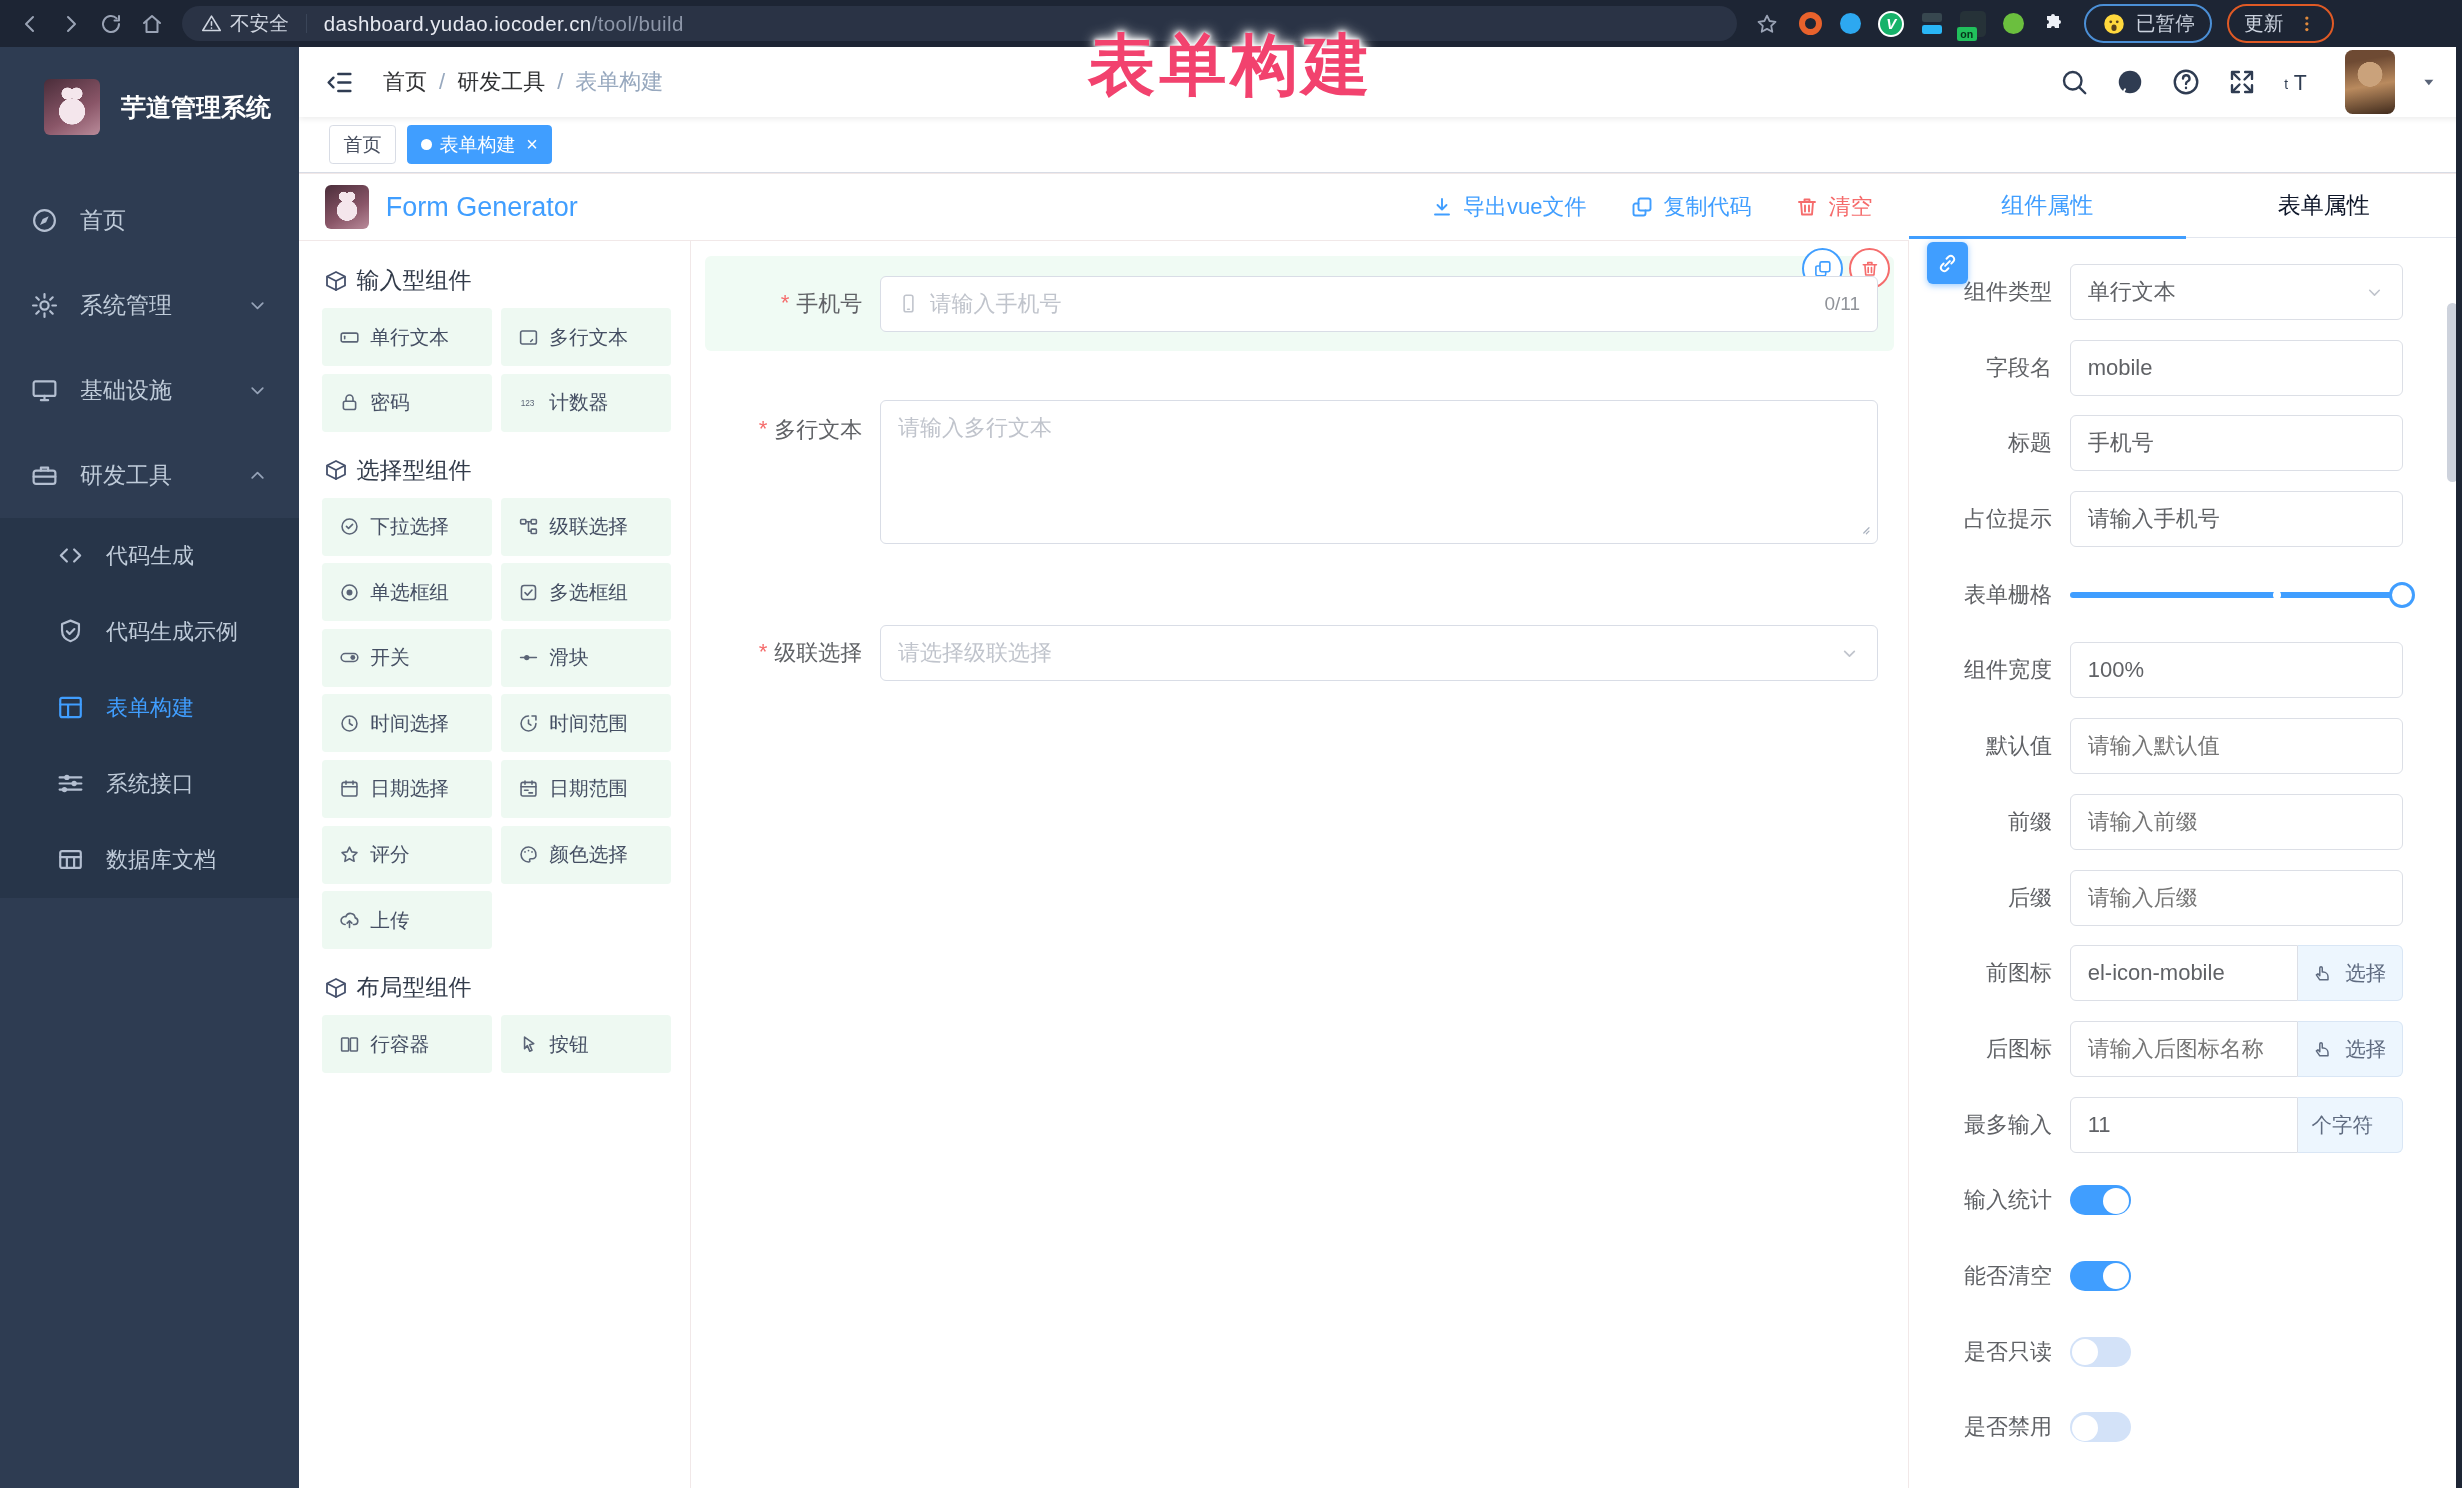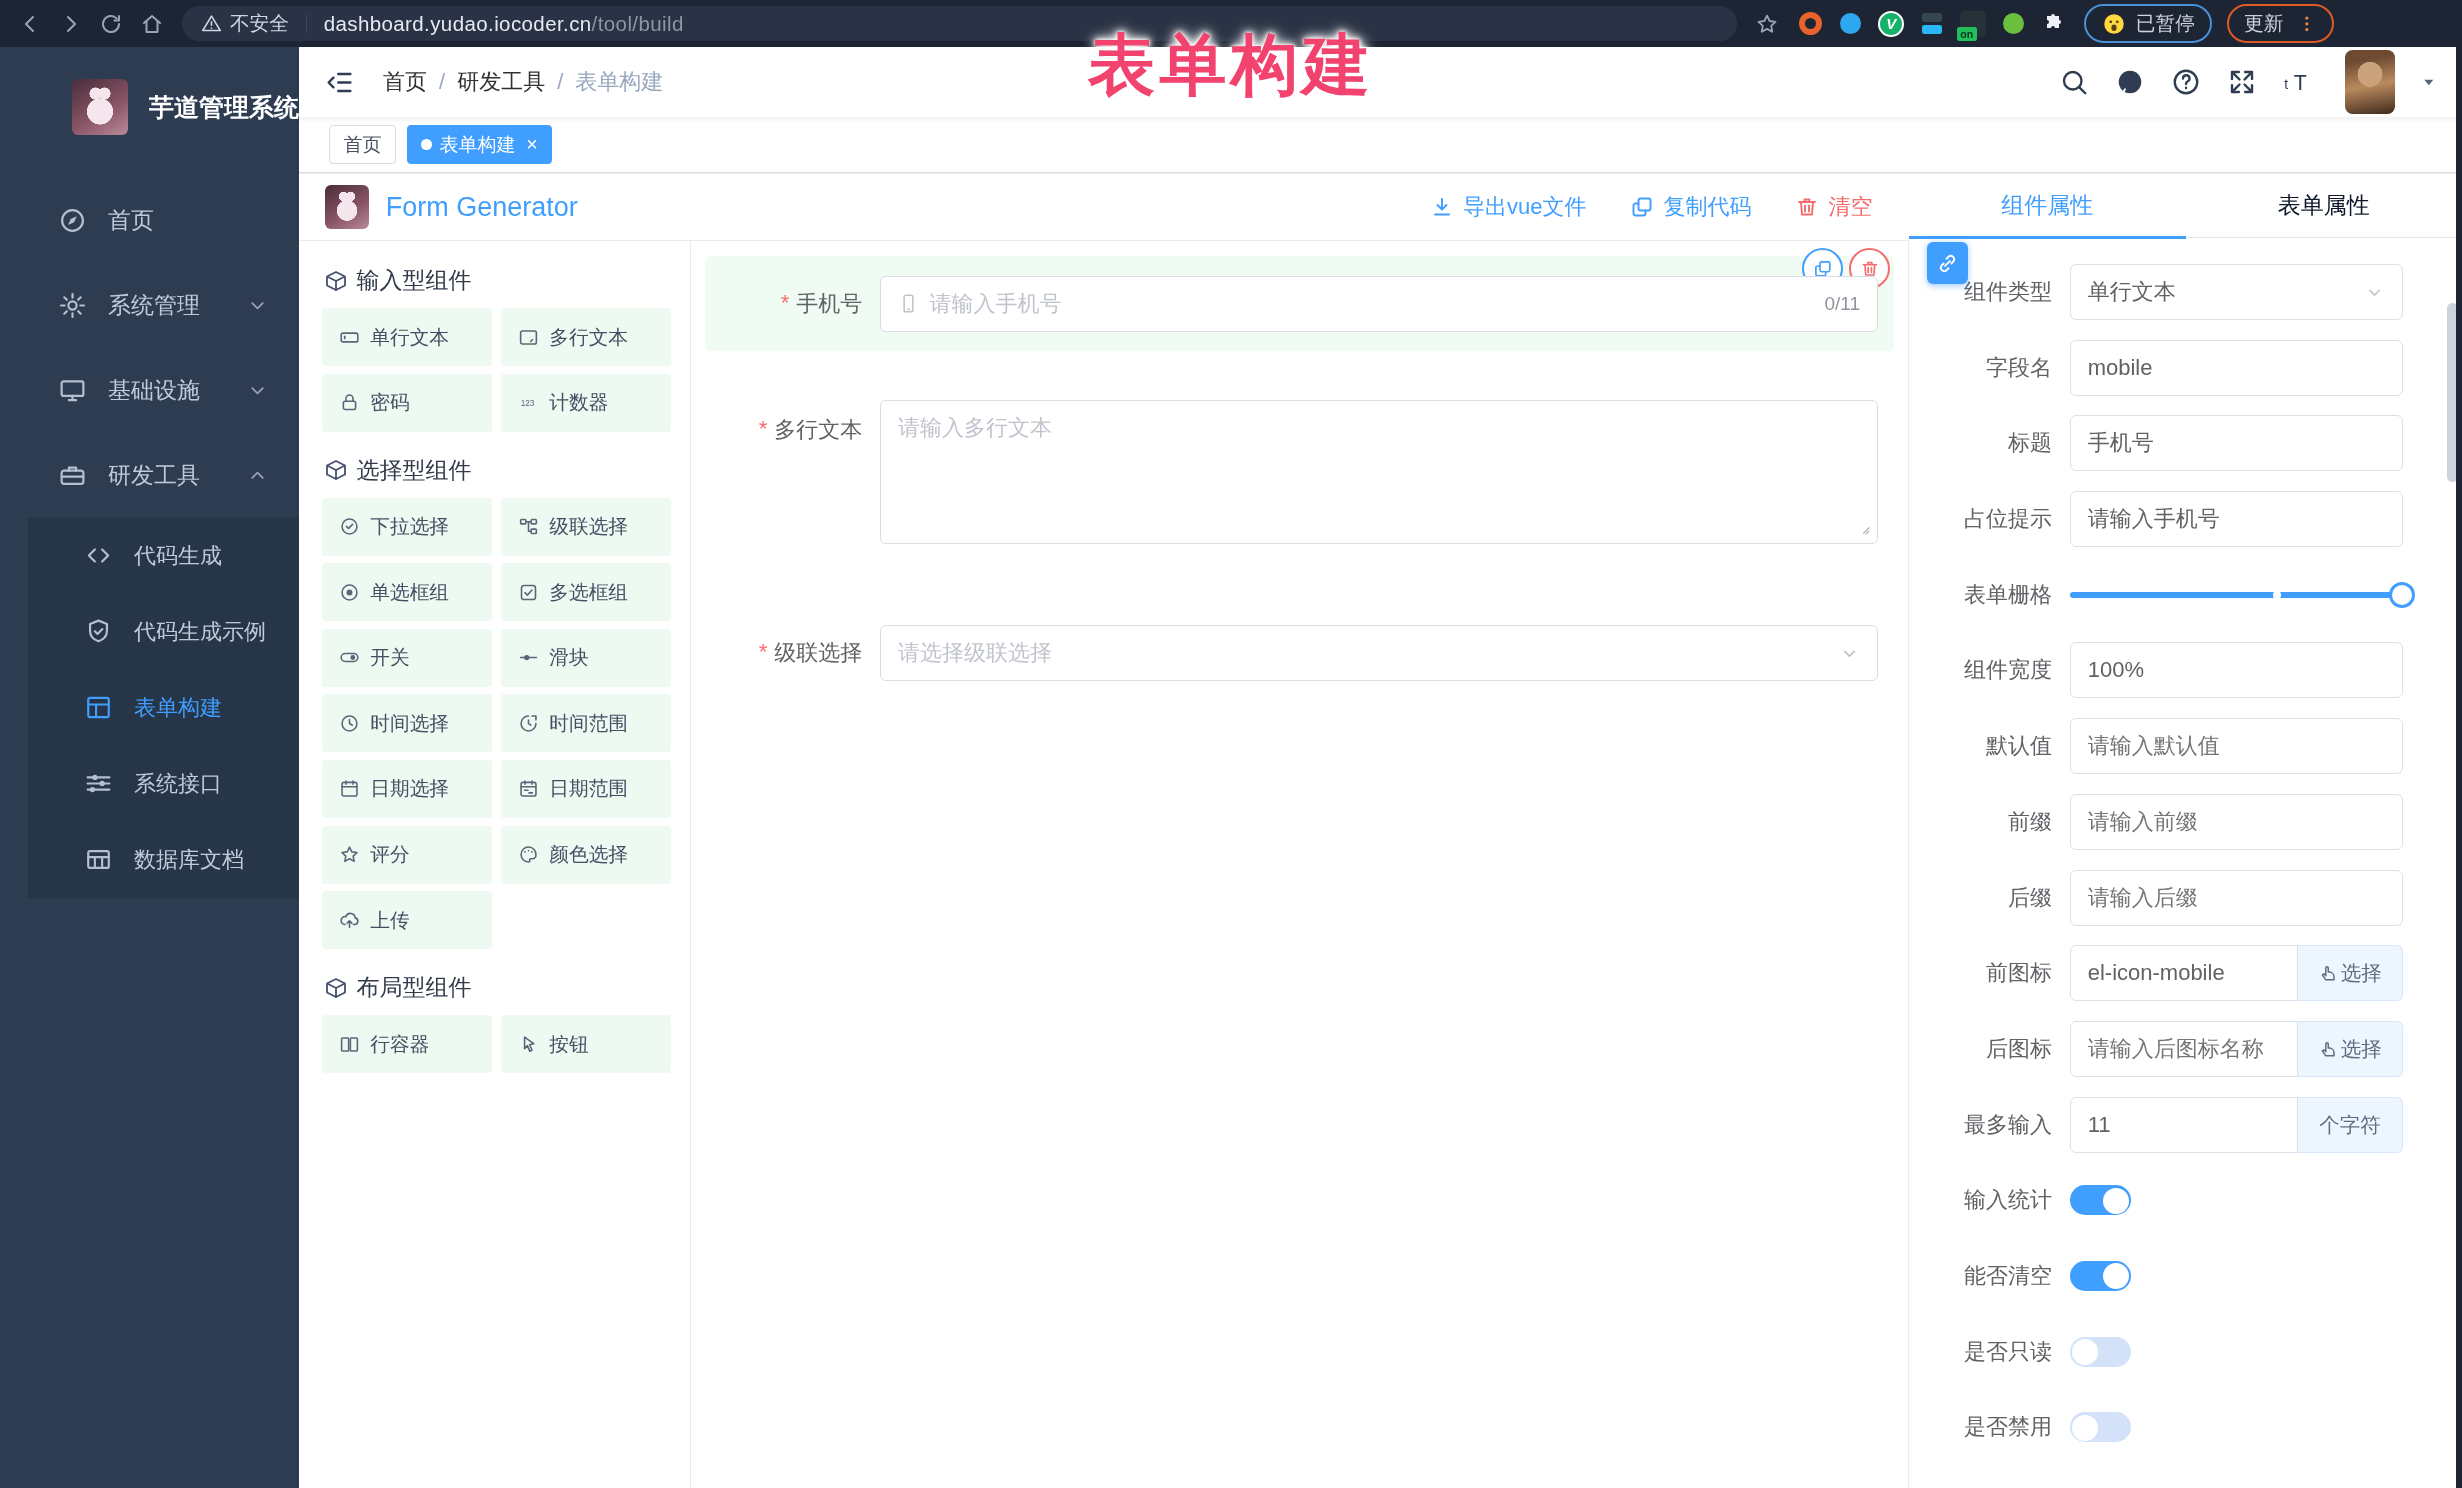--- a/index.html
+++ b/index.html
@@ -35,21 +35,21 @@
 
   
   .annotation { position:absolute; top:19.7px; left:50%; transform:translateX(-50%); z-index:60;
     font-size:67px; font-weight:bold; color:#f2426e; letter-spacing:4.5px;
     text-shadow:0 0 3px #fff,0 0 6px #fff,0 0 10.6px #fff,0 0 15px rgba(255,255,255,.9); }
 
   
   .app { display:flex; height:1441px; }
 
   
-  .sidebar { width:299px; background:#2e3c52; color:#bfcbd9; flex:0 0 auto; display:flex; flex-direction:column;padding-left:28px; }
+  .sidebar { width:299px; background:#2e3c52; color:#bfcbd9; flex:0 0 auto; display:flex; flex-direction:column; }
   .logo-row { height:120px; display:flex; align-items:center; padding-left:44px; gap:21px; }
   .rabbit { border-radius:6px; background:
       radial-gradient(circle at 42% 26%, #f4e6ec 0 11%, transparent 12%),
       radial-gradient(circle at 58% 26%, #f4e6ec 0 11%, transparent 12%),
       radial-gradient(circle at 50% 58%, #f4e6ec 0 30%, transparent 31%),
       linear-gradient(150deg,#4a2d3a,#8a5668 60%,#b98b9a); }
   .logo-img { width:56px; height:56px; flex:0 0 auto; }
   .logo-title { font-size:25px; font-weight:bold; color:#ffffff; white-space:nowrap; }
   .menu { padding-top:10.6px; font-size:23px; }
   .s-item { height:85px; display:flex; align-items:center; padding:0 30px; gap:21px; cursor:pointer; }
@@ -146,21 +146,21 @@
   .prows { padding:26px 19px 0 32px; }
   .prow { display:flex; align-items:center; margin-bottom:19.7px; min-height:56px; }
   .plabel { width:129px; flex:0 0 auto; text-align:right; font-size:22px; color:#606266; padding-right:18px; }
   .pctrl { width:333px; display:flex; align-items:center; }
   .pinput { width:100%; height:56px; border:1.5px solid #dcdfe6; border-radius:6px; font-size:22px; color:#606266; font-family:inherit; padding:0 16.7px; outline:none; }
   .pselect { width:100%; height:56px; border:1.5px solid #dcdfe6; border-radius:6px; display:flex; align-items:center; padding:0 16.7px; font-size:22px; color:#606266; cursor:pointer; }
   .pselect .chev { margin-left:auto; width:21px; height:21px; color:#c0c4cc; }
   .pselect .chev svg { width:100%; height:100%; }
   .pgroup { display:flex; width:100%; }
   .pgroup .pinput { border-radius:6px 0 0 6px; min-width:0; }
-  .pappend { flex:0 0 auto; display:flex; align-items:center; justify-content:center; gap:3px; min-width:105px; padding:0 13.6px; background:#edf6fe; border:1.5px solid #d9e6f5; border-left:none; border-radius:0 6px 6px 0; color:#5f6b80; font-size:20.5px; cursor:pointer; }
+  .pappend { flex:0 0 auto; display:flex; align-items:center; gap:14px; min-width:105px; padding:0 13.6px; background:#edf6fe; border:1.5px solid #d9e6f5; border-left:none; border-radius:0 6px 6px 0; color:#5f6b80; font-size:20.5px; cursor:pointer; }
   .pappend svg { width:19.7px; height:19.7px; }
   .slider { position:relative; width:100%; height:56px; display:flex; align-items:center; }
   .slider .track { position:relative; width:100%; height:6px; border-radius:3px; background:#409EFF; }
   .slider .stop { position:absolute; top:-0.8px; width:7.6px; height:7.6px; border-radius:50%; background:#fff; }
   .slider .handle { position:absolute; right:-12px; top:50%; transform:translateY(-50%); width:26px; height:26px; background:#fff; border:3.8px solid #409EFF; border-radius:50%; cursor:pointer; }
   .sw { width:61px; height:30px; border-radius:15px; position:relative; cursor:pointer; }
   .sw .knob { position:absolute; top:2.3px; width:26px; height:26px; border-radius:50%; background:#fff; }
   .sw.on { background:#409EFF; } .sw.on .knob { right:2.3px; }
   .sw.off { background:#d3e2f8; } .sw.off .knob { left:2.3px; }
   .panel-scroll-thumb { position:absolute; right:4.5px; top:129px; width:10.6px; height:179px; background:#cdd2dc; border-radius:5.3px; }

